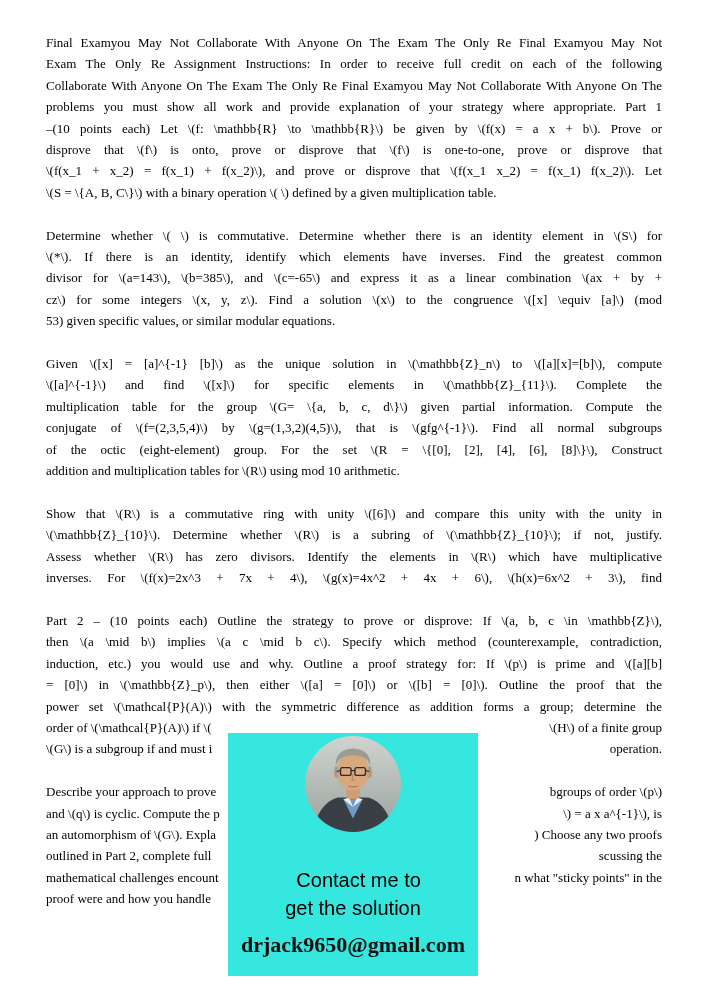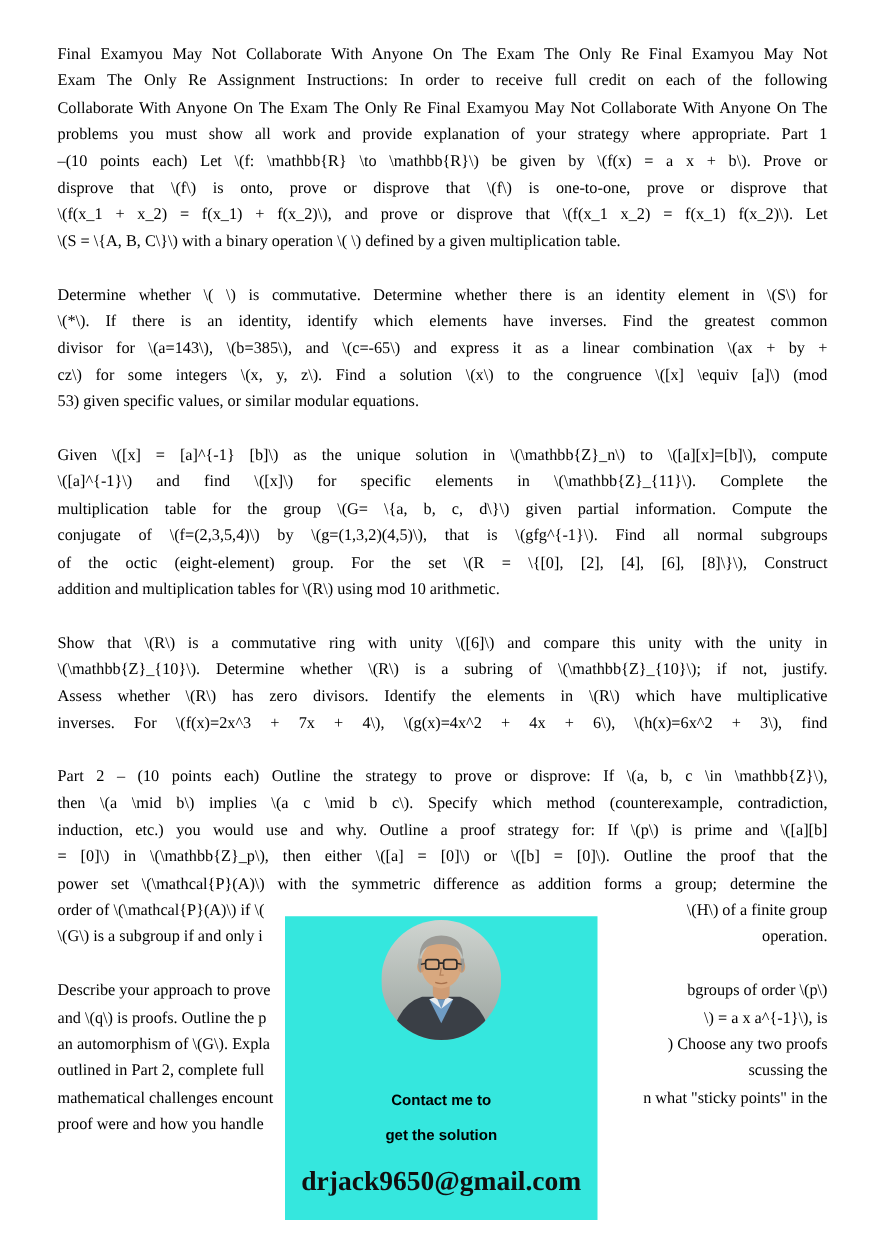--- a/index.html
+++ b/index.html
@@ -35,24 +35,24 @@
     padding-top:3px;
   }
   .avatar{
     width:96px;height:96px;border-radius:50%;
     overflow:hidden;flex:0 0 auto;
   }
   .avatar svg{display:block;width:96px;height:96px;}
   .overlay-heading{
     margin-top:34px;
     font-family:"Liberation Sans", sans-serif;
-    font-weight:bold;
-    font-size:12px;
+    font-weight:normal;
+    font-size:20px;
     line-height:28px;
-    text-align:center;
+    text-align:right;
     color:#000;
   }
   .overlay-email{
     margin-top:10px;
     font-family:"Liberation Serif", serif;
     font-weight:bold;
     font-size:22px;
     color:#101010;
     text-align:center;
   }
@@ -98,31 +98,31 @@
         <div class="line just">Part 2 – (10 points each) Outline the strategy to prove or disprove: If \(a, b, c \in \mathbb{Z}\),</div>
         <div class="line just">then \(a \mid b\) implies \(a c \mid b c\). Specify which method (counterexample, contradiction,</div>
         <div class="line just">induction, etc.) you would use and why. Outline a proof strategy for: If \(p\) is prime and \([a][b]</div>
         <div class="line just">= [0]\) in \(\mathbb{Z}_p\), then either \([a] = [0]\) or \([b] = [0]\). Outline the proof that the</div>
         <div class="line just">power set \(\mathcal{P}(A)\) with the symmetric difference as addition forms a group; determine the</div>
         <div class="line split">
           <span>order of \(\mathcal{P}(A)\) if \(</span>
           <span>\(H\) of a finite group</span>
         </div>
         <div class="line split">
-          <span>\(G\) is a subgroup if and only i</span>
+          <span>\(G\) is a subgroup if and must i</span>
           <span>operation.</span>
         </div>
       </div>
       <div class="para">
         <div class="line split">
           <span>Describe your approach to prove</span>
           <span>bgroups of order \(p\)</span>
         </div>
         <div class="line split">
-          <span>and \(q\) is proofs. Outline the p</span>
+          <span>and \(q\) is cyclic. Compute the p</span>
           <span>\) = a x a^{-1}\), is</span>
         </div>
         <div class="line split">
           <span>an automorphism of \(G\). Expla</span>
           <span>) Choose any two proofs</span>
         </div>
         <div class="line split">
           <span>outlined in Part 2, complete full</span>
           <span>scussing the</span>
         </div>

